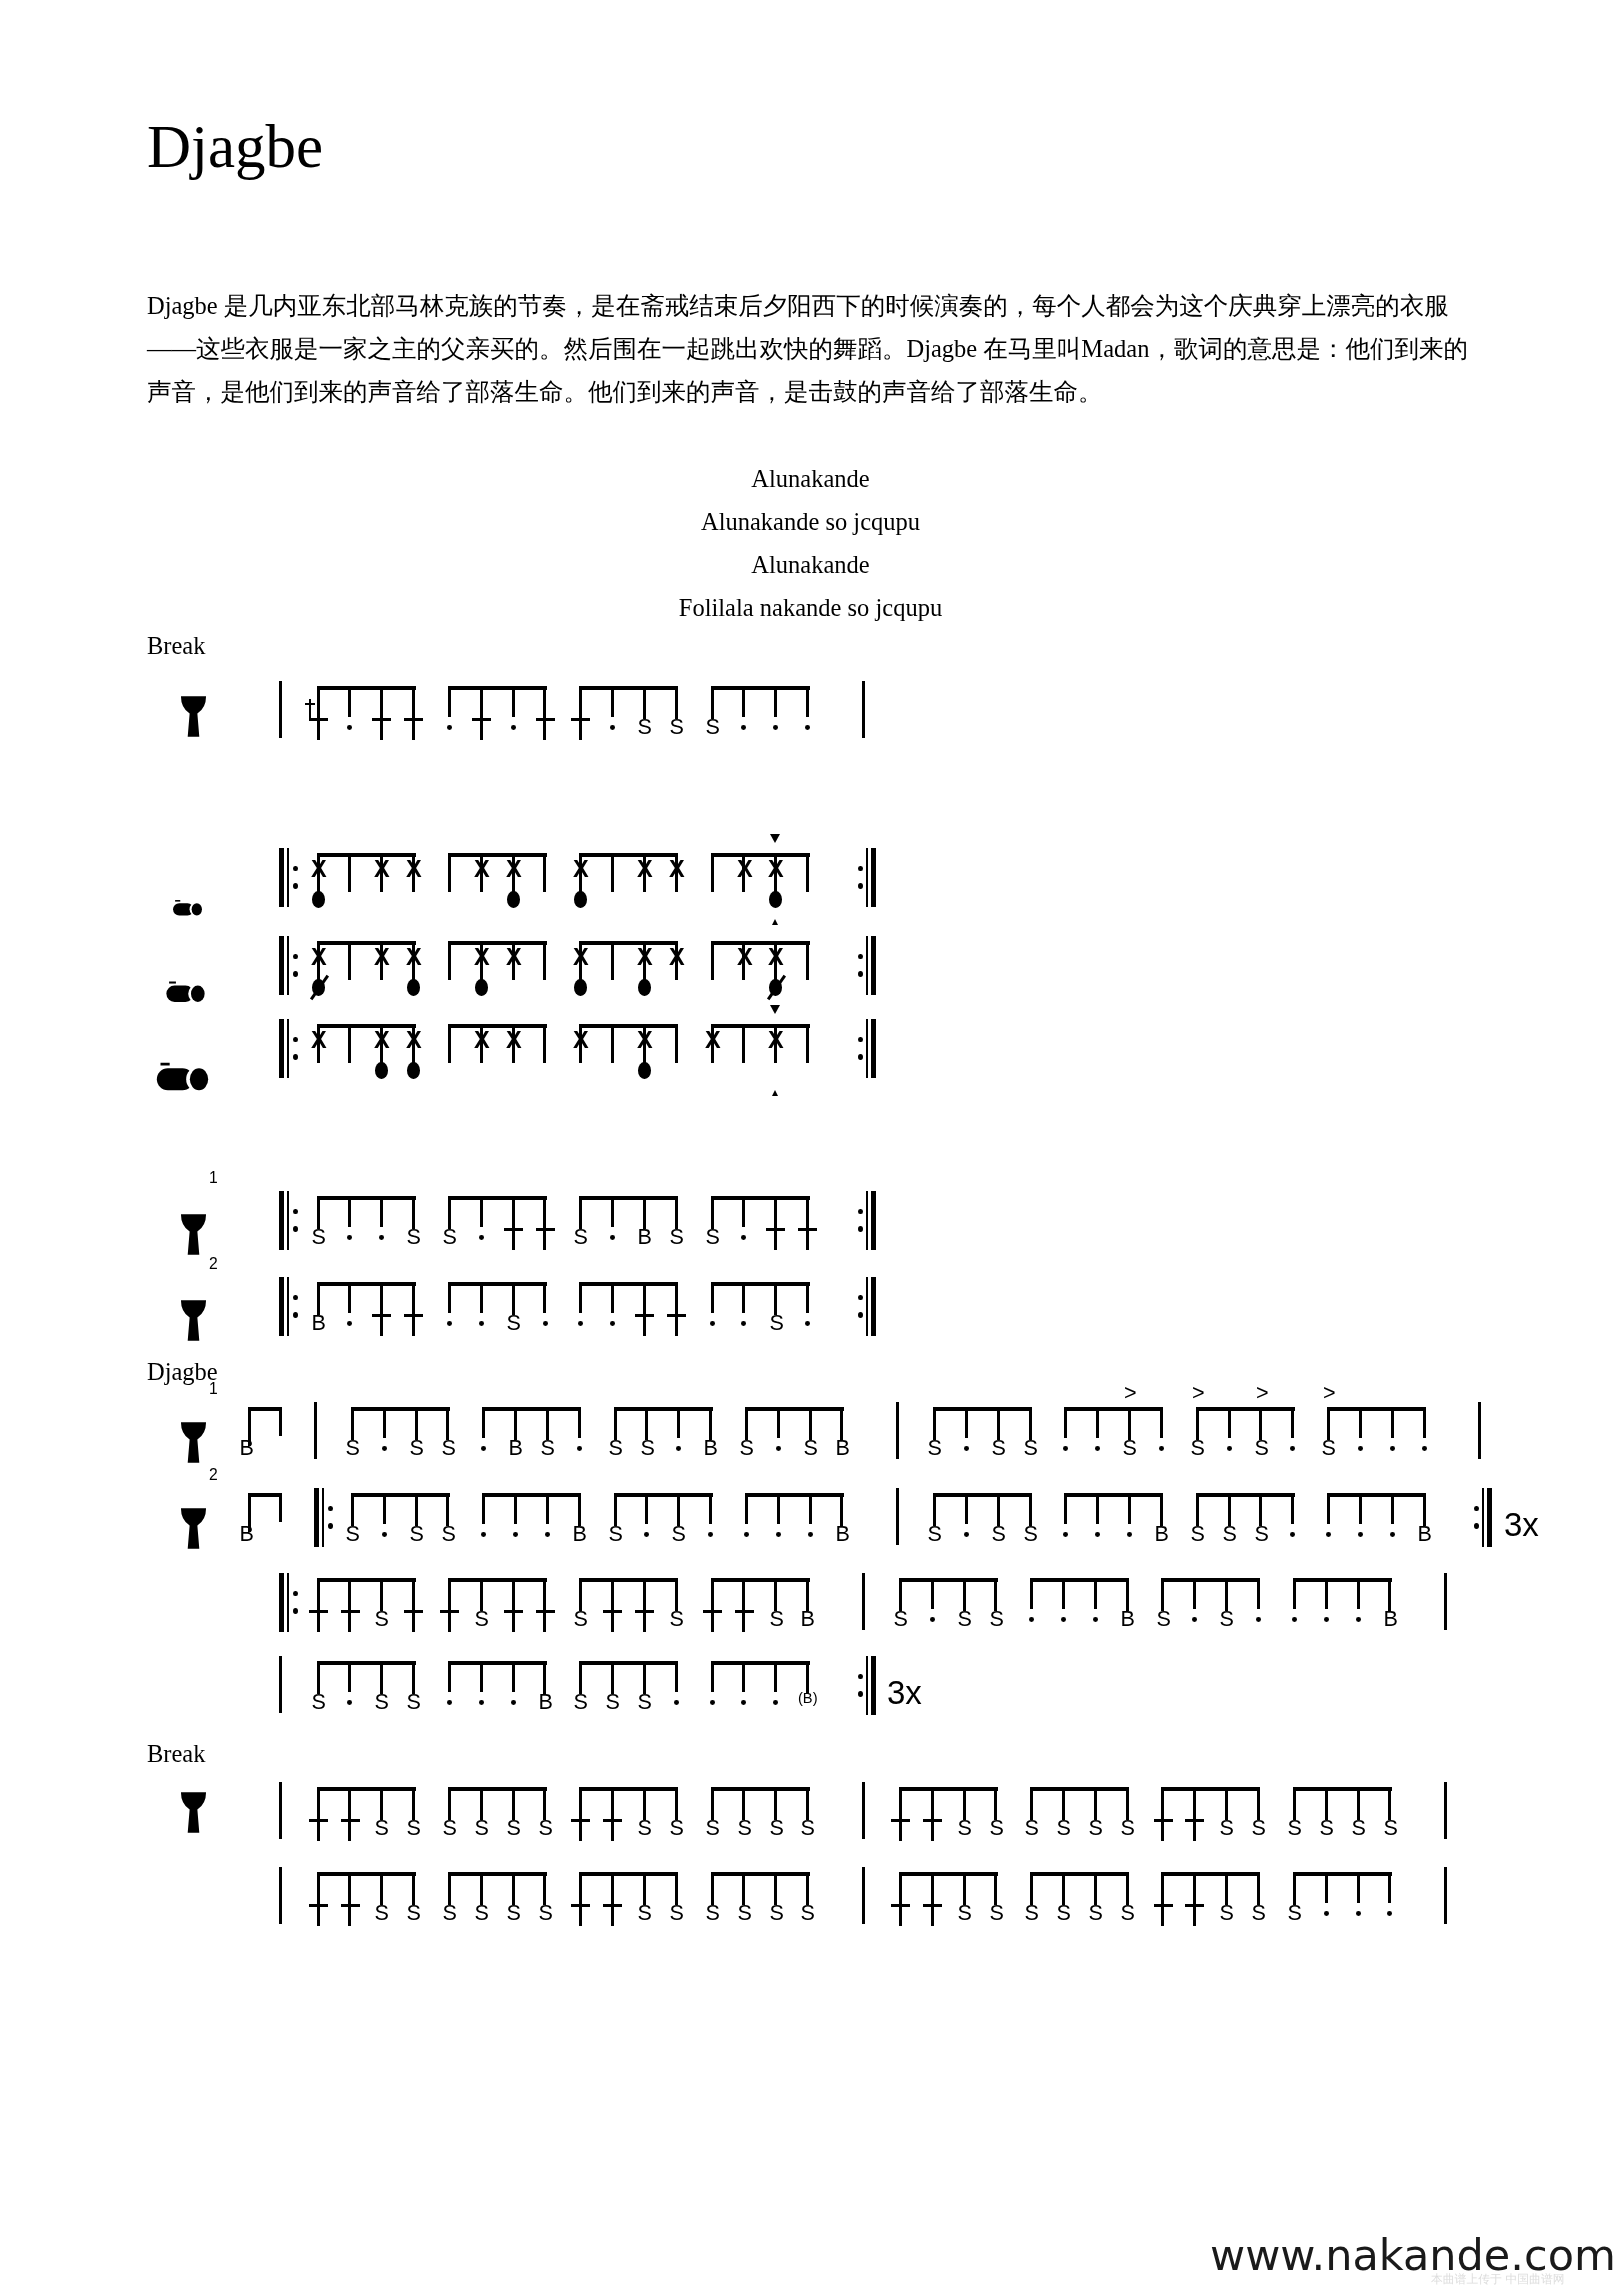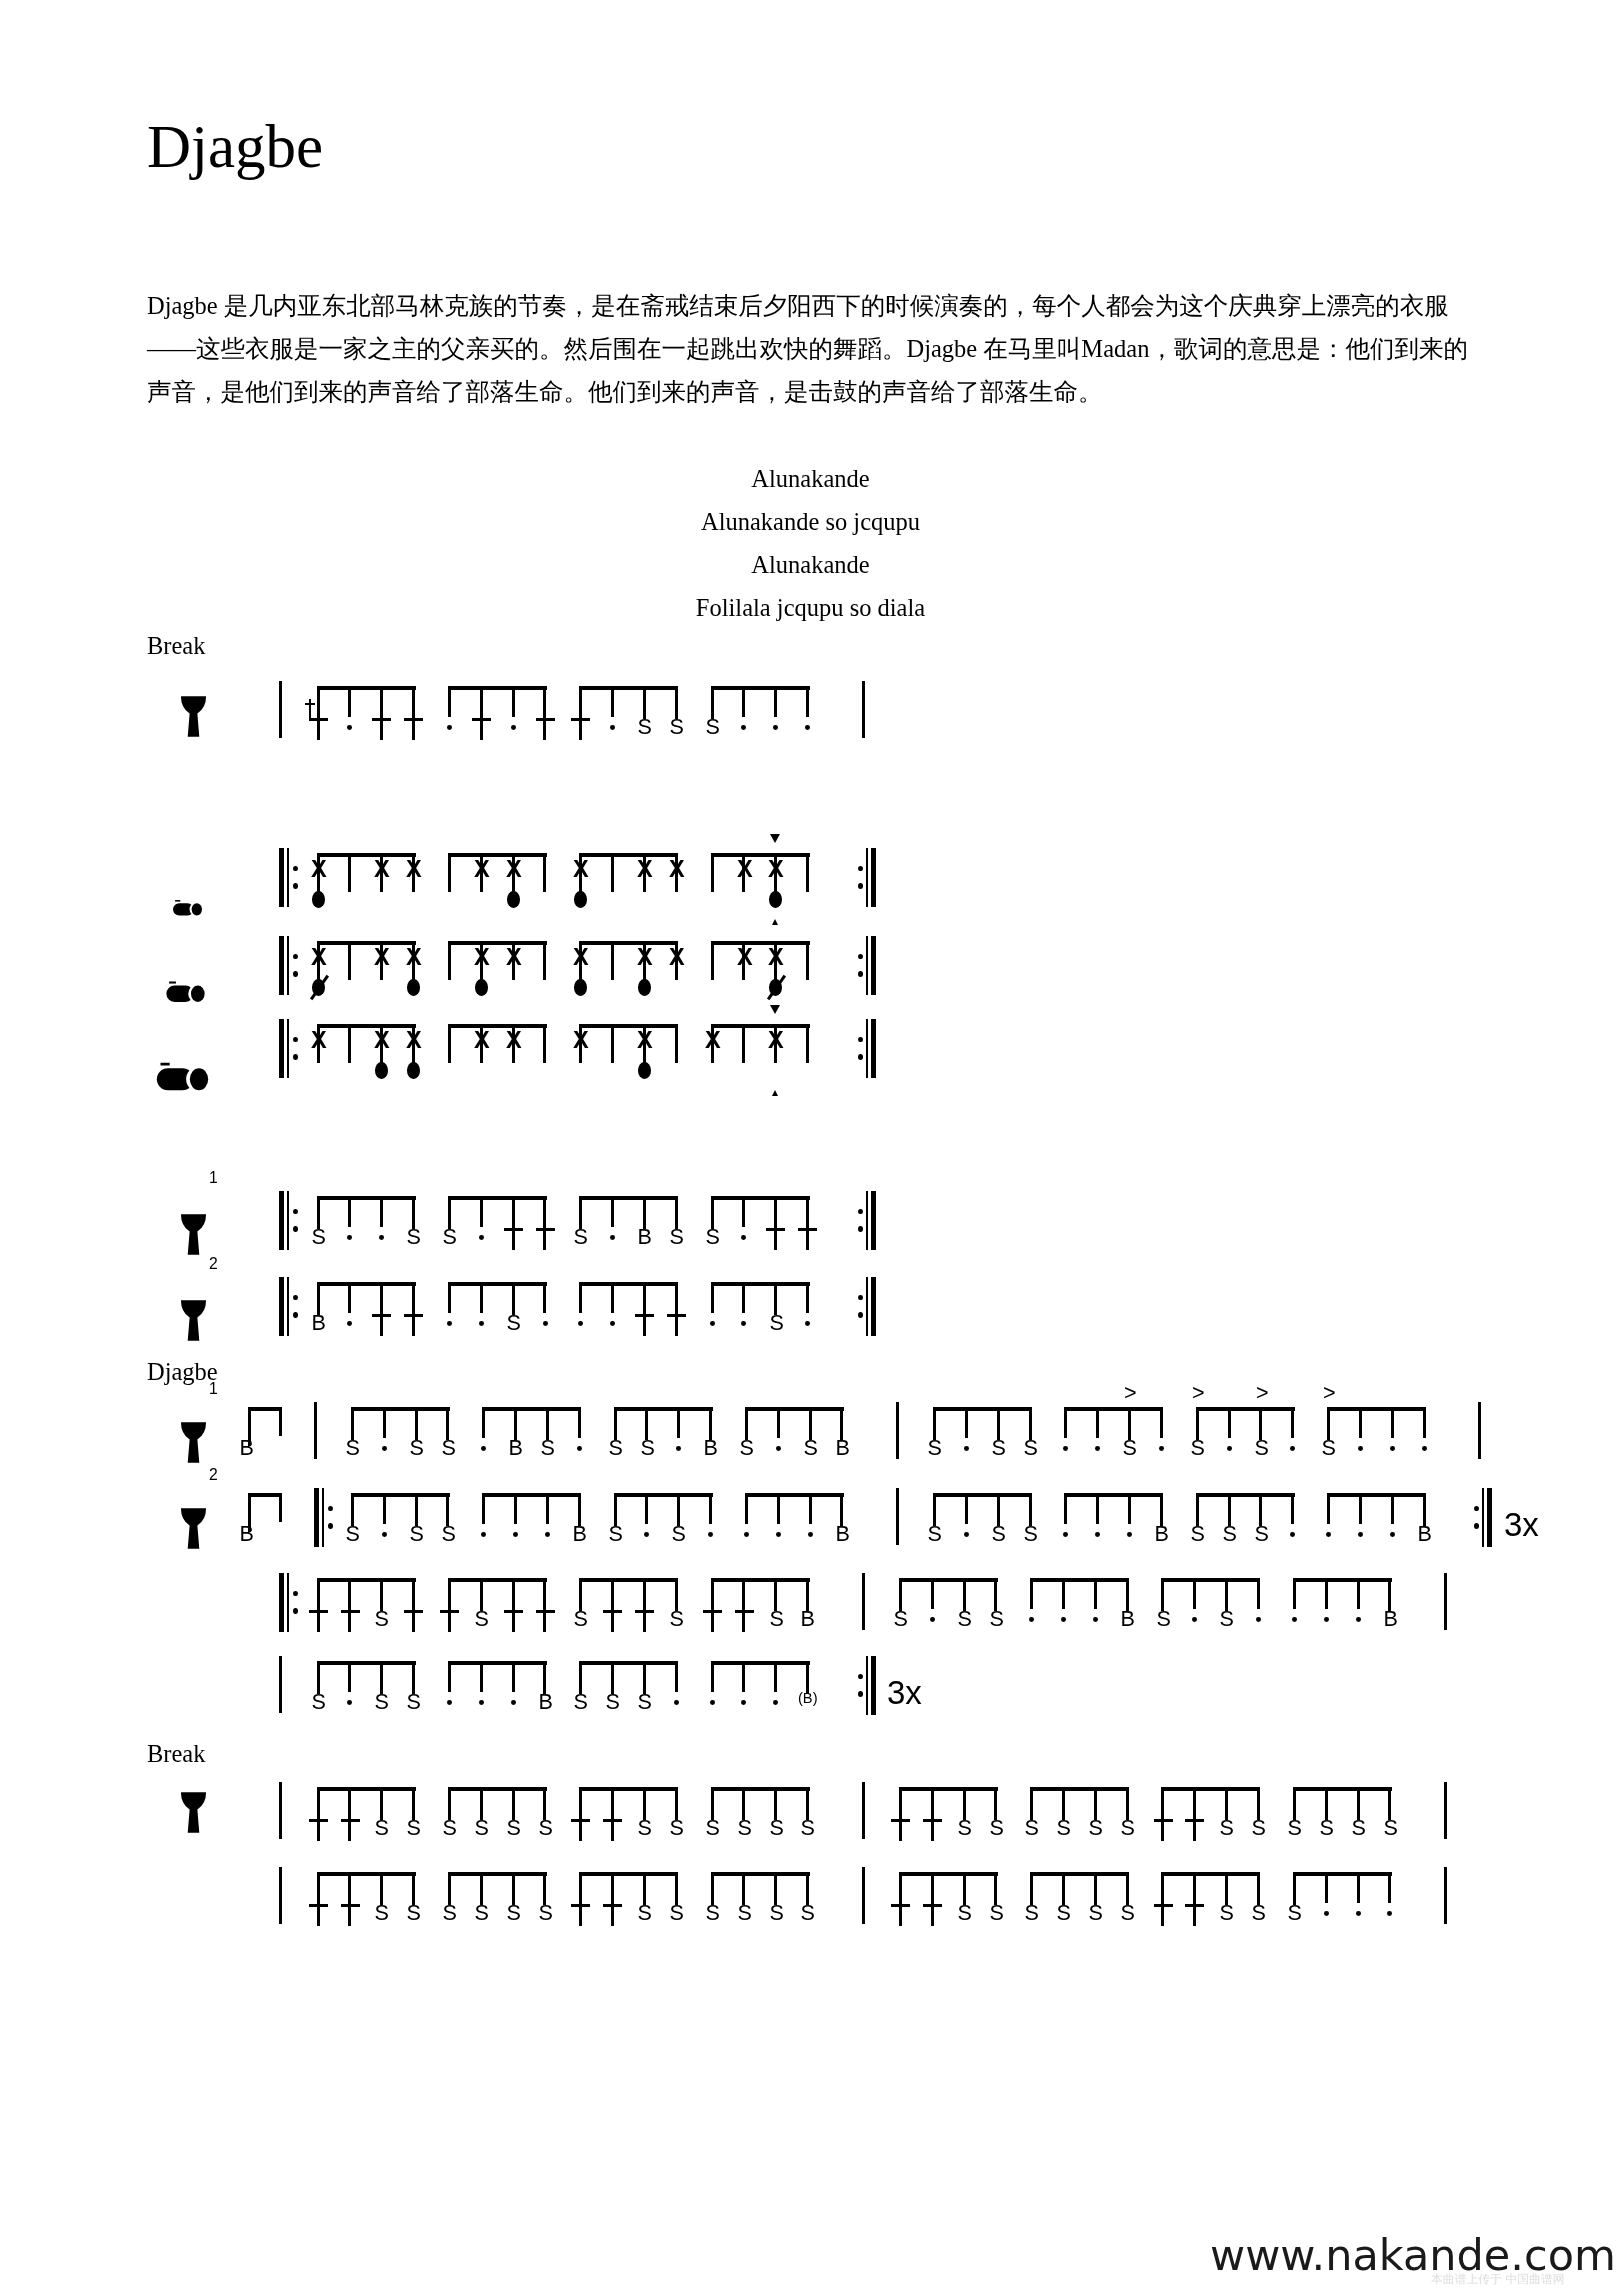--- a/index.html
+++ b/index.html
@@ -31,21 +31,21 @@
 </style>
 </head>
 <body>
 
 <div class="title">Djagbe</div>
 <div class="intro">Djagbe 是几内亚东北部马林克族的节奏，是在斋戒结束后夕阳西下的时候演奏的，每个人都会为这个庆典穿上漂亮的衣服——这些衣服是一家之主的父亲买的。然后围在一起跳出欢快的舞蹈。Djagbe 在马里叫Madan，歌词的意思是：他们到来的声音，是他们到来的声音给了部落生命。他们到来的声音，是击鼓的声音给了部落生命。</div>
 <div class="lyrics">
   <div>Alunakande</div>
   <div>Alunakande so jcqupu</div>
   <div>Alunakande</div>
-  <div>Folilala jcqupu so diala</div>
+  <div>Folilala nakande so jcqupu</div>
 </div>
 
 <div class="section-label" style="top:632px">Break</div>
 <div class="section-label" style="top:1358px">Djagbe</div>
 <div class="section-label" style="top:1740px">Break</div>
 
 <div id="notation">
     <div class="row" style="left: 0px; top: 681px; width: 1621px;">
       <div class="instr-icon" style="left: 179px; top: 12.7px;"><svg width="29" height="45" viewBox="0 0 30 46">
           <path d="M2 2 H28 Q28 14 19 20 L21 44 H9 L11 20 Q2 14 2 2Z" fill="#000"></path>

